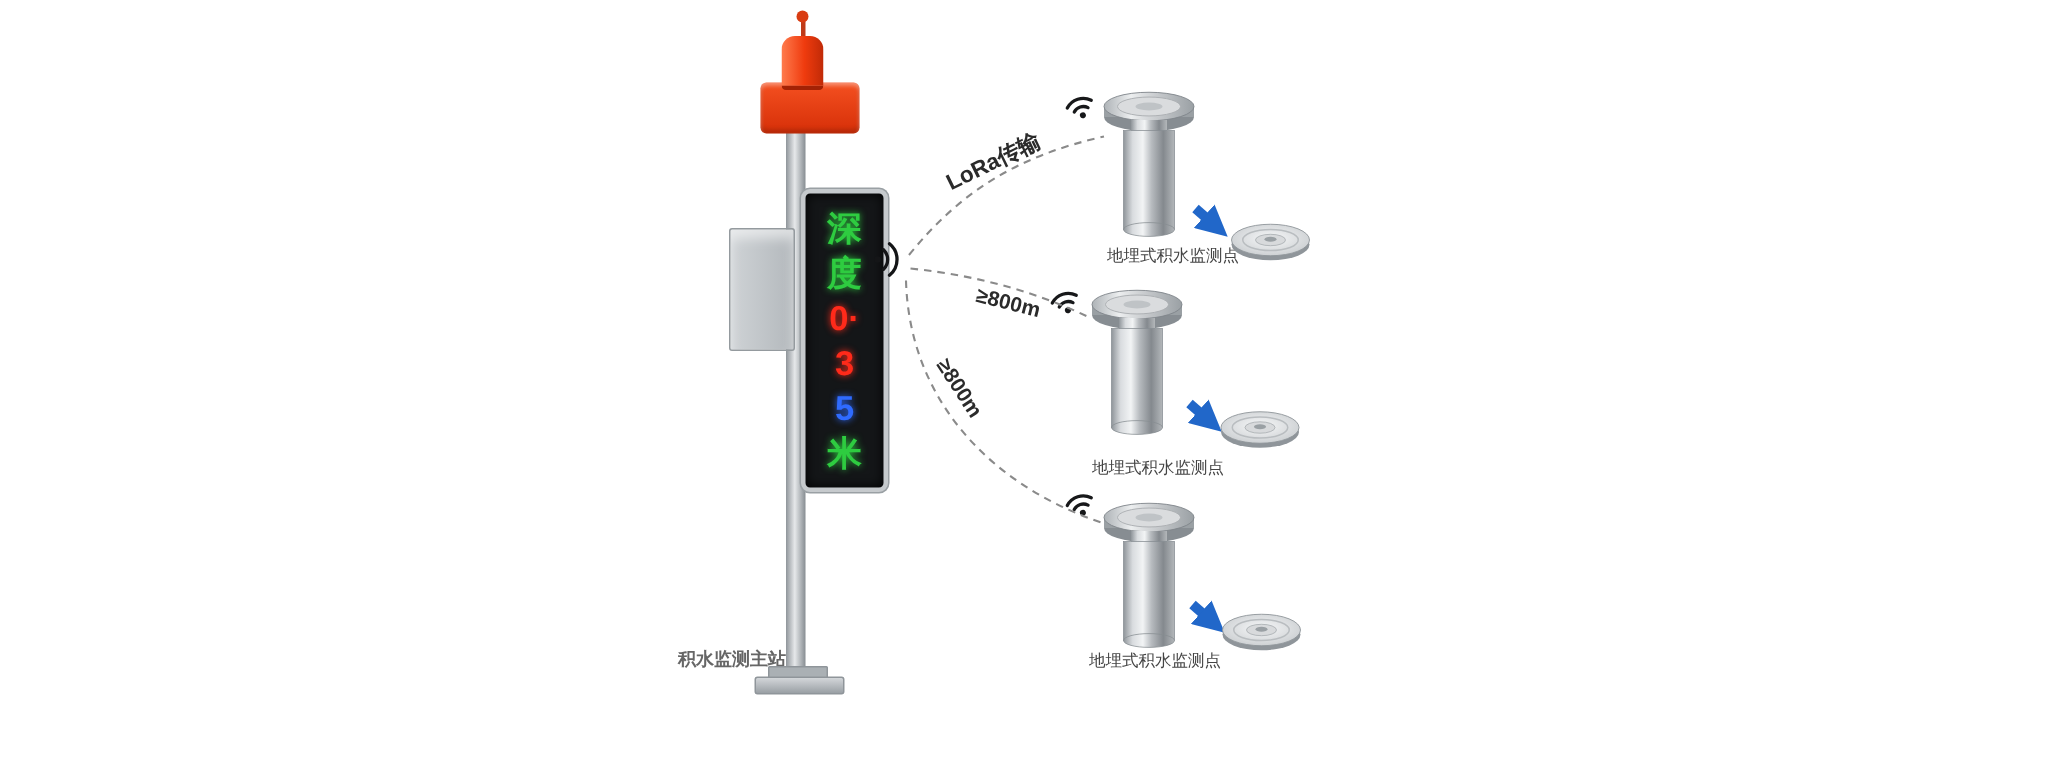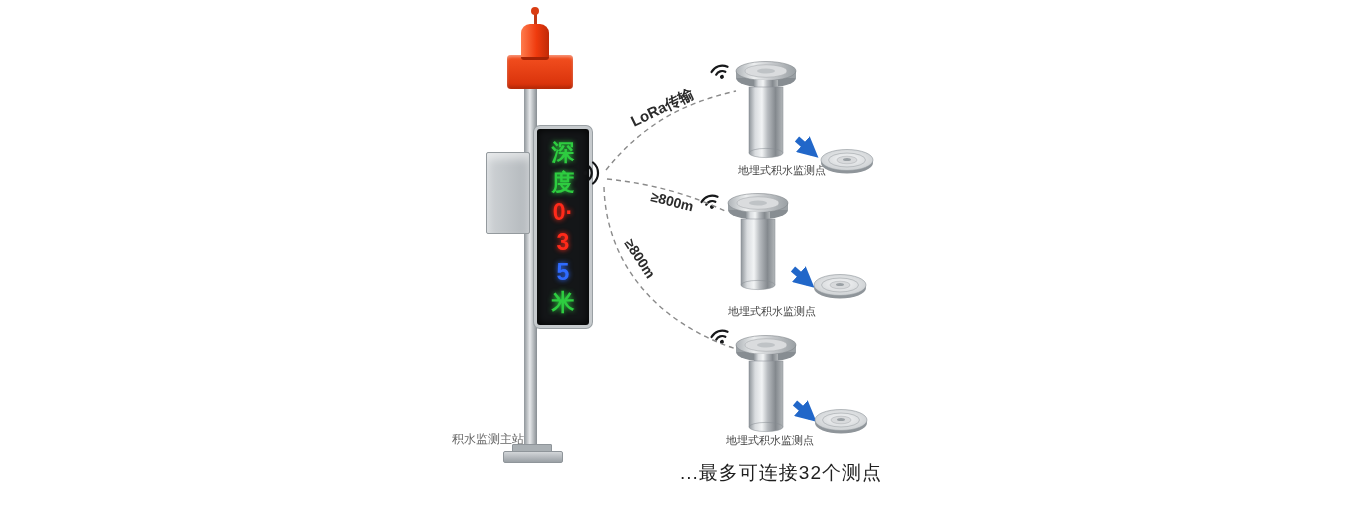--- a/index.html
+++ b/index.html
@@ -36,21 +36,21 @@
   .led-display{
     left:534px;top:126px;width:52px;height:196px;
     background:#141618;border:3px solid #c6cacd;border-radius:6px;
     box-shadow:0 0 0 1px #9aa0a4, inset 0 0 8px #000;
     display:flex;flex-direction:column;align-items:center;justify-content:center;
   }
   .led-line{
     font-size:23px;line-height:30px;font-weight:bold;text-align:center;width:100%;
     text-shadow:0 0 5px currentColor;
   }
-  .station-label{left:452px;top:431px;font-size:12px;color:#666;white-space:nowrap;}
+  .station-label{left:452px;top:431px;font-size:12px;color:#666;white-space:nowrap;font-weight:bold;}
   
   .sensor-label{font-size:11px;color:#444;white-space:nowrap;}
   .footer-note{
     left:680px;top:460px;font-size:19px;color:#1f1f1f;font-weight:500;letter-spacing:1px;white-space:nowrap;
   }
   
   #overlay{left:0;top:0;pointer-events:none;z-index:5;}
   #overlay text{font-family:"Liberation Sans","DejaVu Sans",sans-serif;font-weight:bold;fill:#2b2b2b;}
   .z2{z-index:2}.z3{z-index:3}.z4{z-index:4}
 </style>
@@ -217,14 +217,13 @@
     </svg>
     <svg class="abs" style="left:118px;top:88px" width="56" height="30" viewBox="0 0 56 30">
       <ellipse cx="28" cy="17" rx="26" ry="10.5" fill="#8f959a"></ellipse>
       <ellipse cx="28" cy="14" rx="26" ry="10.5" fill="url(#discGrad)" stroke="#8f959a" stroke-width="0.6"></ellipse>
       <ellipse cx="28" cy="14" rx="18.5" ry="7" fill="none" stroke="#b9bdc0" stroke-width="1"></ellipse>
       <ellipse cx="28" cy="14" rx="10" ry="3.8" fill="#d8dadc" stroke="#aeb2b5" stroke-width="0.6"></ellipse>
       <ellipse cx="28" cy="13.5" rx="4" ry="1.6" fill="#9aa0a4"></ellipse>
     </svg>
   </div>
 
-  <div class="abs footer-note">...最多可连接32个测点</div>
 </div>
 
 </body></html>

